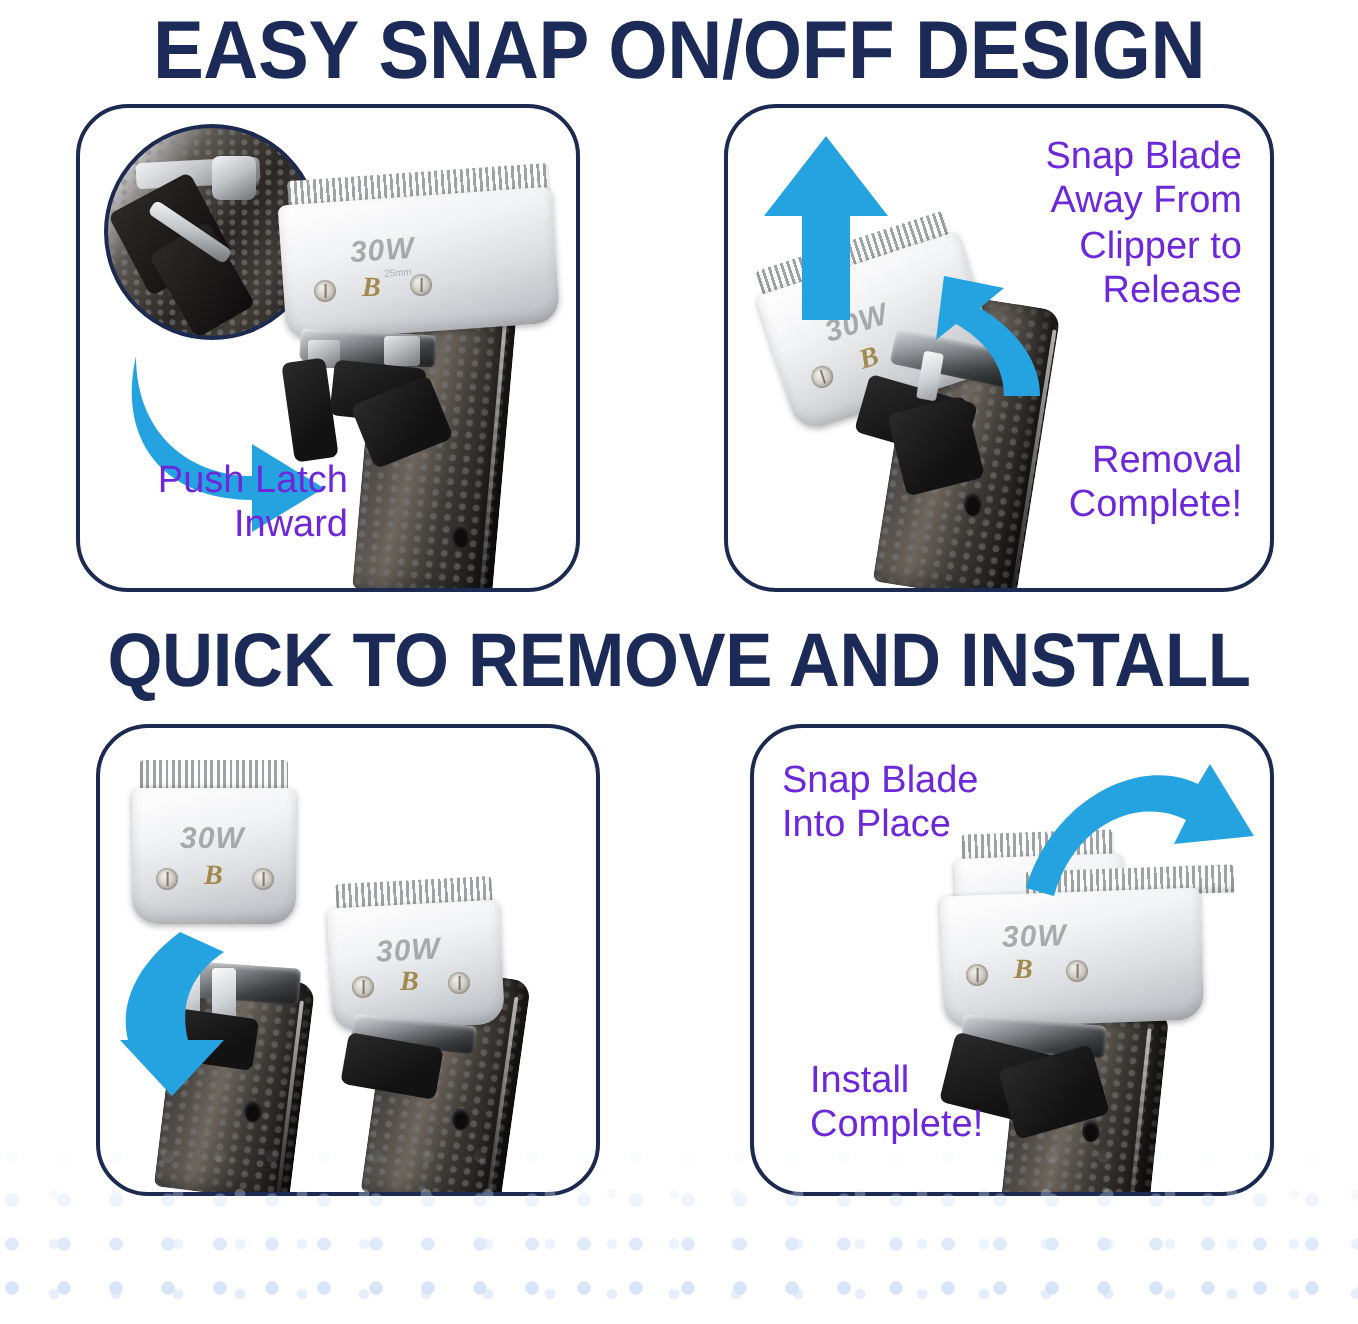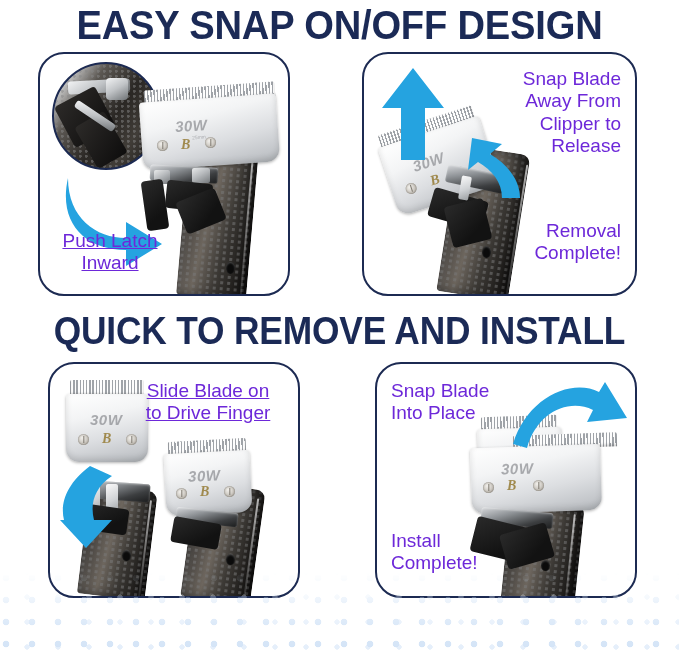--- a/index.html
+++ b/index.html
@@ -65,21 +65,21 @@
 
   
   .caption {
     position: absolute;
     color: #6d28d9;
     font-size: 19px;
     line-height: 1.18;
     white-space: pre-line;
   }
   .caption.right  { text-align: right; }
-  .caption.center { text-align: center; text-decoration: underline; }
+  .caption.center { text-align: right; }
   .caption.left   { text-align: left; }
 
   
   .clipper { position: absolute; }
 
   .body-shell {
     position: absolute;
     background:
       radial-gradient(circle at 2.4px 2.4px, rgba(120,120,120,0.55) 1.5px, rgba(0,0,0,0) 1.9px),
       linear-gradient(100deg, #1a1a1a 0%, #4a4642 22%, #6d665e 42%, #3c3935 64%, #201e1c 86%, #121111 100%);
@@ -317,22 +317,20 @@
     <div class="screw" style="left:174px; top:122px;"></div>
     <div class="logo-b" style="left:150px; top:120px;">B</div>
     <div class="latch-assembly" style="left:126px; top:146px; width:62px; height:14px; transform:rotate(6deg);"></div>
     <div class="latch-arm" style="left:122px; top:156px; width:48px; height:26px; transform:rotate(10deg);"></div>
   </div>
 
   <svg class="arrow-svg" style="left:10px; top:102px;" width="64" height="84" viewBox="0 0 64 84">
     <path d="M30 0 C 6 18, 0 38, 4 54 L 0 54 L 26 82 L 52 54 L 34 54 C 30 38, 34 22, 52 10 Z" fill="#25a3e0"></path>
   </svg>
 
-  <div class="caption center" style="right:6px; top:16px; width:168px;">Slide Blade on
-to Drive Finger</div>
 </div>
 
 <div class="panel" id="panel-snap-place">
 
   <div class="clipper">
     <div class="body-shell" style="left:134px; top:138px; width:74px; height:104px; transform:rotate(6deg); transform-origin:top center;"></div>
     <div class="body-seam" style="left:192px; top:150px; height:92px; transform:rotate(6deg);"></div>
     <div class="body-hole" style="left:164px; top:196px; width:9px; height:11px;"></div>
 
     <div class="teeth" style="left:104px; top:52px; width:76px; height:16px; transform:rotate(-2deg);"></div>
@@ -349,17 +347,17 @@
     <div class="latch-arm" style="left:96px; top:158px; width:56px; height:36px; transform:rotate(14deg);"></div>
     <div class="latch-arm" style="left:126px; top:164px; width:48px; height:36px; transform:rotate(-16deg);"></div>
   </div>
 
   <svg class="arrow-svg" style="left:136px; top:18px;" width="116" height="70" viewBox="0 0 116 70">
     <path d="M0 62 C 14 16, 58 -4, 86 10 L 92 0 L 114 36 L 74 40 L 80 28 C 56 16, 24 30, 14 66 Z" fill="#25a3e0"></path>
   </svg>
 
   <div class="caption left" style="left:14px; top:16px; width:150px;">Snap Blade
 Into Place</div>
-  <div class="caption left" style="left:14px; top:166px; width:150px;">Install
+  <div class="caption left" style="left:28px; top:166px; width:150px;">Install
 Complete!</div>
 </div>
 
 <div id="dot-pattern"></div>
 
 </body></html>

